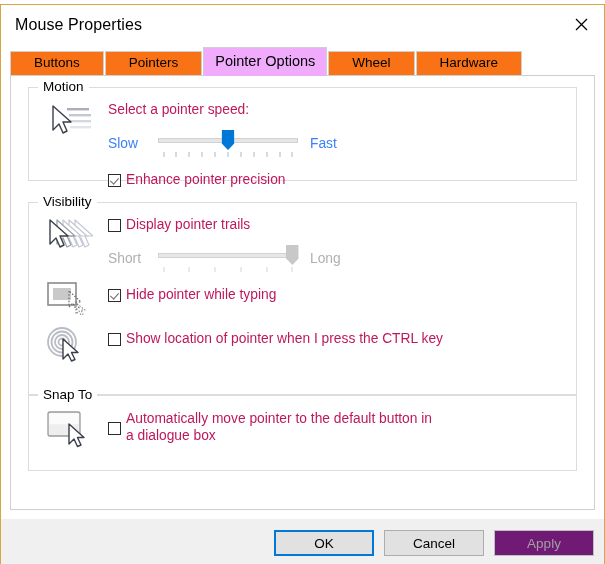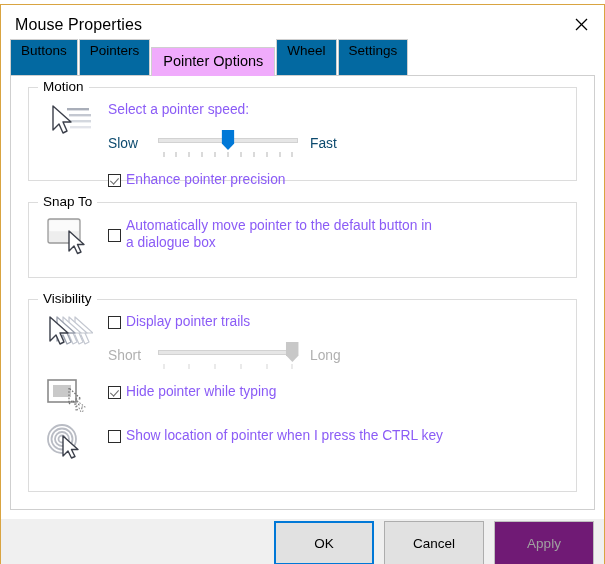--- a/index.html
+++ b/index.html
@@ -60,26 +60,26 @@
     flex: 0 0 30px;
     height: 30px;
     position: relative;
     padding-left: 9px;
     display: flex;
     align-items: flex-end;
     background: #ffffff;
   }
   .tab {
     box-sizing: border-box;
-    height: 36px;
+    height: 24px;
     line-height: 22px;
-    padding: 0 10px;
+    padding: 0 23px;
     font-size: 13.5px;
     color: #000000;
-    background: #0369a1;
+    background: #f97316;
     border: 1px solid #cfcfcf;
     border-bottom: none;
     margin-right: 1px;
     white-space: nowrap;
     position: relative;
     cursor: default;
   }
   .tab.active {
     height: 29px;
     line-height: 27px;
@@ -150,34 +150,34 @@
   }
   .fields-col { flex: 1 1 auto; }
 
   #group-motion  { height: 94px; margin-bottom: 21px; }
   #group-snapto  { height: 76px;  margin-bottom: 21px; }
   #group-visibility { height: 193px; }
 
   
   .label {
     font-size: 13.8px;
-    color: #8b5cf6;
+    color: #be185d;
     white-space: nowrap;
   }
   .label.wrap { white-space: normal; }
 
   
   .slider-row {
     display: flex;
     align-items: flex-start;
     margin-top: 13px;
   }
   .slider-endlabel {
     font-size: 13.8px;
-    color: #0c4a6e;
+    color: #3b82f6;
     padding-top: 6px;
     white-space: nowrap;
   }
   .slider-endlabel.disabled { color: #b0b0b0; }
   .slider-endlabel.left  { width: 50px; }
   .slider-endlabel.right { padding-left: 12px; }
 
   .slider {
     position: relative;
     width: 140px;
@@ -255,21 +255,21 @@
     display: flex;
     align-items: center;
     justify-content: flex-end;
     padding-right: 10px;
     gap: 10px;
     box-sizing: border-box;
     margin-top: 9px;
   }
   .btn {
     width: 100px;
-    height: 44px;
+    height: 26px;
     box-sizing: border-box;
     font-size: 13.5px;
     font-family: "Liberation Sans", sans-serif;
     color: #000000;
     background: #e1e1e1;
     border: 1px solid #adadad;
     display: flex;
     align-items: center;
     justify-content: center;
     cursor: default;
@@ -299,21 +299,21 @@
         <line x1="12" y1="1" x2="1" y2="12" stroke="#000" stroke-width="1.2"></line>
       </svg>
     </div>
   </div>
 
   <div class="tabstrip">
     <div class="tab">Buttons</div>
     <div class="tab">Pointers</div>
     <div class="tab active">Pointer Options</div>
     <div class="tab">Wheel</div>
-    <div class="tab">Settings</div>
+    <div class="tab">Hardware</div>
   </div>
 
   <div class="tabpage">
 
     <div class="group" id="group-motion">
       <div class="group-title">Motion</div>
       <div class="group-body">
         <div class="glyph-col">
           <svg class="icon-svg" width="48" height="40" viewBox="0 0 48 40" aria-hidden="true">
             <g stroke="none">
@@ -351,39 +351,20 @@
           </div>
 
           <div class="cb-row">
             <span class="checkbox checked"></span>
             <span class="label">Enhance pointer precision</span>
           </div>
         </div>
       </div>
     </div>
 
-    <div class="group" id="group-snapto">
-      <div class="group-title">Snap To</div>
-      <div class="group-body" style="padding-top:12px;">
-        <div class="glyph-col">
-          <svg class="icon-svg" width="48" height="40" viewBox="0 0 48 40" aria-hidden="true">
-            <rect x="3" y="4" width="32" height="24" rx="2" ry="2" fill="#eeeeee" stroke="#9a9a9a" stroke-width="1.3"></rect>
-            <rect x="4.2" y="5.2" width="29.6" height="11" rx="1.5" ry="1.5" fill="#fbfbfb"></rect>
-            <path d="M24 16 L24 36 L29 31 L32.5 38.5 L36 37 L32.5 29.5 L39 29.5 Z" fill="#ffffff" stroke="#3b3f4a" stroke-width="1.4" stroke-linejoin="round"></path>
-          </svg>
-        </div>
-        <div class="fields-col">
-          <div class="cb-row" style="margin-top:2px;">
-            <span class="checkbox"></span>
-            <span class="label wrap" style="max-width:310px; line-height:17px;">Automatically move pointer to the default button in a dialogue box</span>
-          </div>
-        </div>
-      </div>
-    </div>
-
     <div class="group" id="group-visibility">
       <div class="group-title">Visibility</div>
 
       <div class="group-body" style="padding-bottom:0;">
         <div class="glyph-col">
           <svg class="icon-svg" width="48" height="42" viewBox="0 0 48 42" aria-hidden="true">
             <g fill="#ffffff" stroke="#c3c7d0" stroke-width="1.2" stroke-linejoin="round">
               <path d="M30 3 L30 27 L36 21 L40 30 L44 28 L40 19 L48 19 Z"></path>
               <path d="M24 3 L24 27 L30 21 L34 30 L38 28 L34 19 L42 19 Z"></path>
               <path d="M18 3 L18 27 L24 21 L28 30 L32 28 L28 19 L36 19 Z"></path>
@@ -448,20 +429,39 @@
         </div>
         <div class="fields-col">
           <div class="cb-row" style="margin-top:6px;">
             <span class="checkbox"></span>
             <span class="label">Show location of pointer when I press the CTRL key</span>
           </div>
         </div>
       </div>
     </div>
 
+    <div class="group" id="group-snapto">
+      <div class="group-title">Snap To</div>
+      <div class="group-body" style="padding-top:12px;">
+        <div class="glyph-col">
+          <svg class="icon-svg" width="48" height="40" viewBox="0 0 48 40" aria-hidden="true">
+            <rect x="3" y="4" width="32" height="24" rx="2" ry="2" fill="#eeeeee" stroke="#9a9a9a" stroke-width="1.3"></rect>
+            <rect x="4.2" y="5.2" width="29.6" height="11" rx="1.5" ry="1.5" fill="#fbfbfb"></rect>
+            <path d="M24 16 L24 36 L29 31 L32.5 38.5 L36 37 L32.5 29.5 L39 29.5 Z" fill="#ffffff" stroke="#3b3f4a" stroke-width="1.4" stroke-linejoin="round"></path>
+          </svg>
+        </div>
+        <div class="fields-col">
+          <div class="cb-row" style="margin-top:2px;">
+            <span class="checkbox"></span>
+            <span class="label wrap" style="max-width:310px; line-height:17px;">Automatically move pointer to the default button in a dialogue box</span>
+          </div>
+        </div>
+      </div>
+    </div>
+
   </div>
 
   <div class="footer">
     <div class="btn primary">OK</div>
     <div class="btn">Cancel</div>
     <div class="btn disabled">Apply</div>
   </div>
 
 </div>
 

